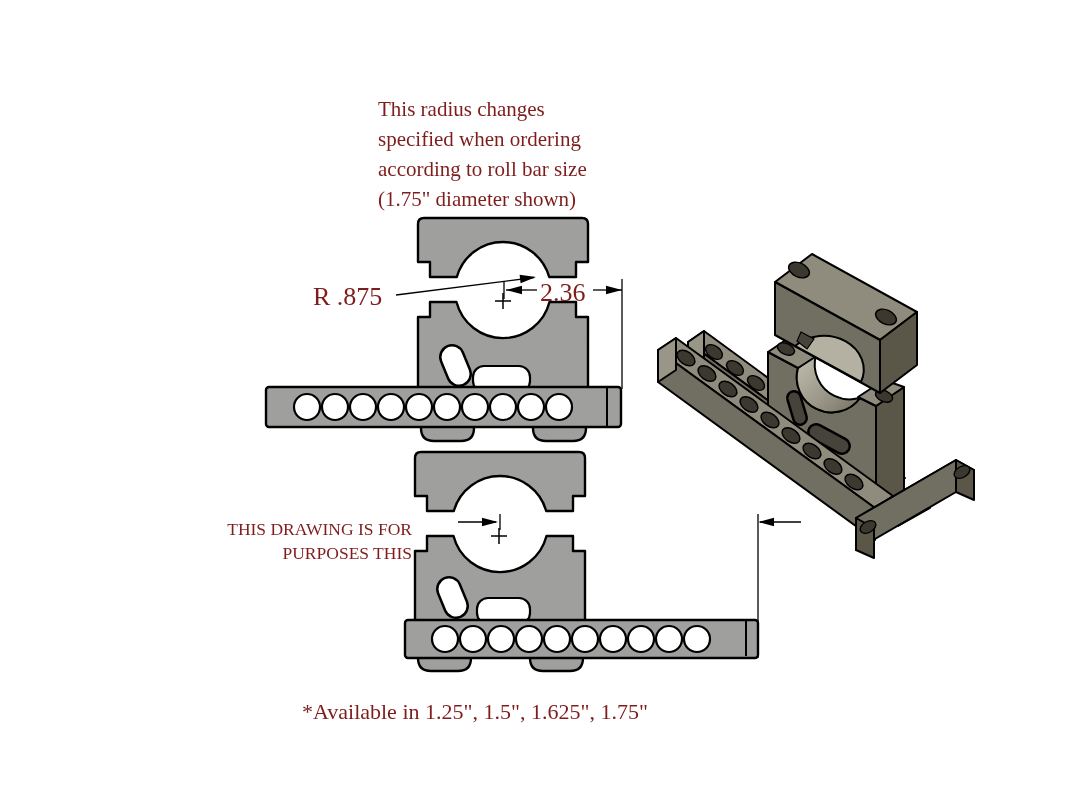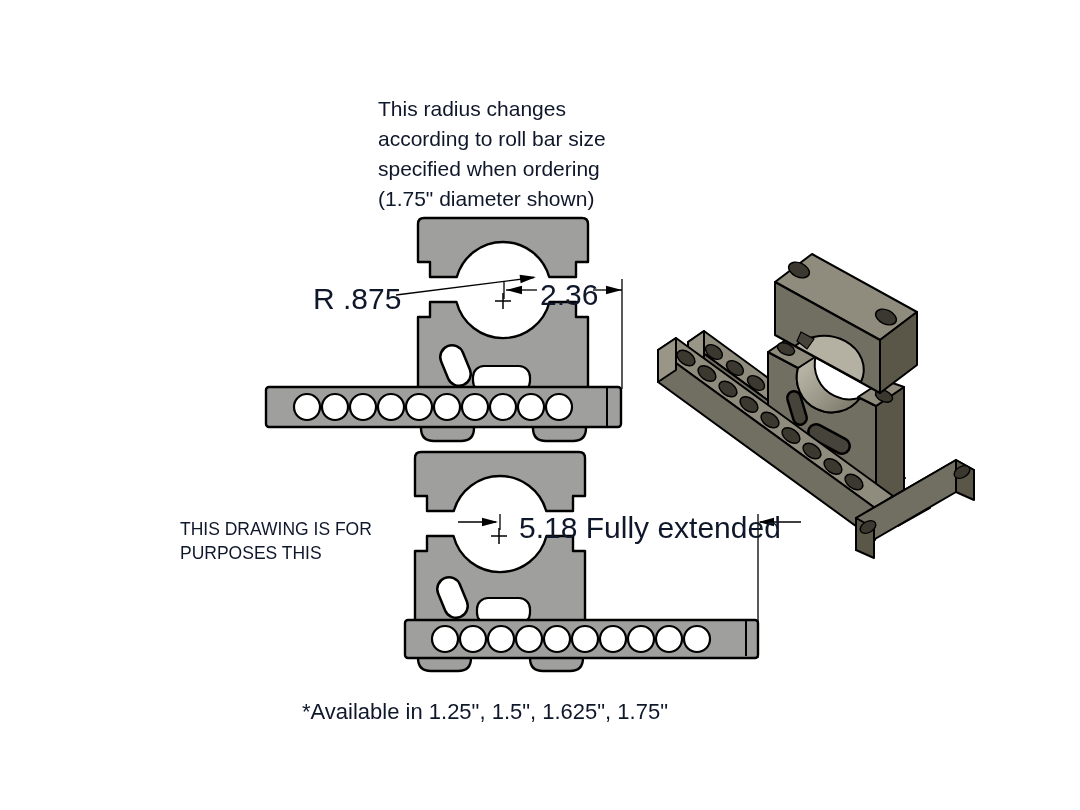--- a/index.html
+++ b/index.html
@@ -1,18 +1,18 @@
 <!DOCTYPE html>
 <html style="--background: #ffffff; --part-fill: #9f9f9d; --outline: #000000; --iso-top: #8f8c7d; --iso-front: #716e62; --iso-side: #5a5749; --iso-hole: #3a382f; --iso-bore: #b4b1a3;"><head>
 <meta charset="utf-8">
 <style>
   html,body{margin:0;padding:0;background:#fff;}
   .canvas{
     position:relative;width:1076px;height:810px;background:var(--background,#fff);
-    font-family:Liberation Sans, sans-serif;color:#0f172a;overflow:hidden;
+    font-family:Liberation Serif, serif;color:#7f1d1d;overflow:hidden;
   }
   .canvas svg{position:absolute;left:0;top:0;}
   
   .blk{fill:var(--part-fill);stroke:var(--outline);stroke-width:2.4;stroke-linejoin:round;}
   .hole{fill:#fff;stroke:var(--outline);stroke-width:2.2;}
   .slot{fill:#fff;stroke:var(--outline);stroke-width:2.2;}
   .capline{stroke:var(--outline);stroke-width:2;}
   .dim{stroke:var(--outline);stroke-width:1.3;fill:none;}
   .arrow{fill:var(--outline);stroke:none;}
   .cmark{stroke:var(--outline);stroke-width:1.5;}
@@ -20,23 +20,23 @@
   .iso-top{fill:var(--iso-top);stroke:var(--outline);stroke-width:2;stroke-linejoin:round;}
   .iso-front{fill:var(--iso-front);stroke:var(--outline);stroke-width:2;stroke-linejoin:round;}
   .iso-side{fill:var(--iso-side);stroke:var(--outline);stroke-width:2;stroke-linejoin:round;}
   .iso-end{fill:#9a9687;stroke:var(--outline);stroke-width:2;stroke-linejoin:round;}
   .iso-hole{fill:var(--iso-hole);stroke:var(--outline);stroke-width:1.4;}
   .iso-bore{fill:var(--iso-bore);stroke:var(--outline);stroke-width:2;}
   
   .note{position:absolute;white-space:nowrap;}
   .note span{display:block;}
   .note-radius{left:378px;top:94px;font-size:21px;line-height:30px;}
-  .note-fitment{left:180px;top:518px;width:216px;text-align:left;font-size:17.5px;line-height:23.5px;}
+  .note-fitment{left:196px;top:518px;width:216px;text-align:right;font-size:17.5px;line-height:23.5px;}
   .note-avail{left:302px;top:699px;font-size:22px;}
-  .dim-label{position:absolute;white-space:nowrap;font-size:30px;}
+  .dim-label{position:absolute;white-space:nowrap;font-size:26px;}
   .lbl-radius{left:313px;top:282px;}
   .lbl-width{left:540px;top:278px;}
   .lbl-extended{left:519px;top:511px;}
 </style>
 </head>
 <body>
 
 <div class="canvas">
 
   <svg width="1080" height="810" viewBox="0 0 1080 810">
@@ -182,28 +182,27 @@
         <path class="iso-bore" d="M 795 346 A 40 34 0 0 1 861 382 Z"></path>
         <polygon fill="#45433a" stroke="#000" stroke-width="1.2" points="801,332 814,339 807,349 797,341"></polygon>
         <ellipse class="iso-hole" cx="799" cy="270" rx="11" ry="7" transform="rotate(25 799 270)"></ellipse>
         <ellipse class="iso-hole" cx="886" cy="317" rx="11" ry="7" transform="rotate(25 886 317)"></ellipse>
       </g>
     </g>
   </svg>
 
   <div class="note note-radius">
     <span>This radius changes</span>
+    <span>specified when ordering</span>
     <span>according to roll bar size</span>
-    <span>specified when ordering</span>
     <span>(1.75" diameter shown)</span>
   </div>
 
   <div class="note note-fitment">
     <span>THIS DRAWING IS FOR</span>
     <span>PURPOSES THIS</span>
   </div>
 
   <div class="note note-avail">*Available in 1.25", 1.5", 1.625", 1.75"</div>
 
   <div class="dim-label lbl-radius">R .875</div>
   <div class="dim-label lbl-width">2.36</div>
-  <div class="dim-label lbl-extended">5.18 Fully extended</div>
 </div>
 
 </body></html>

